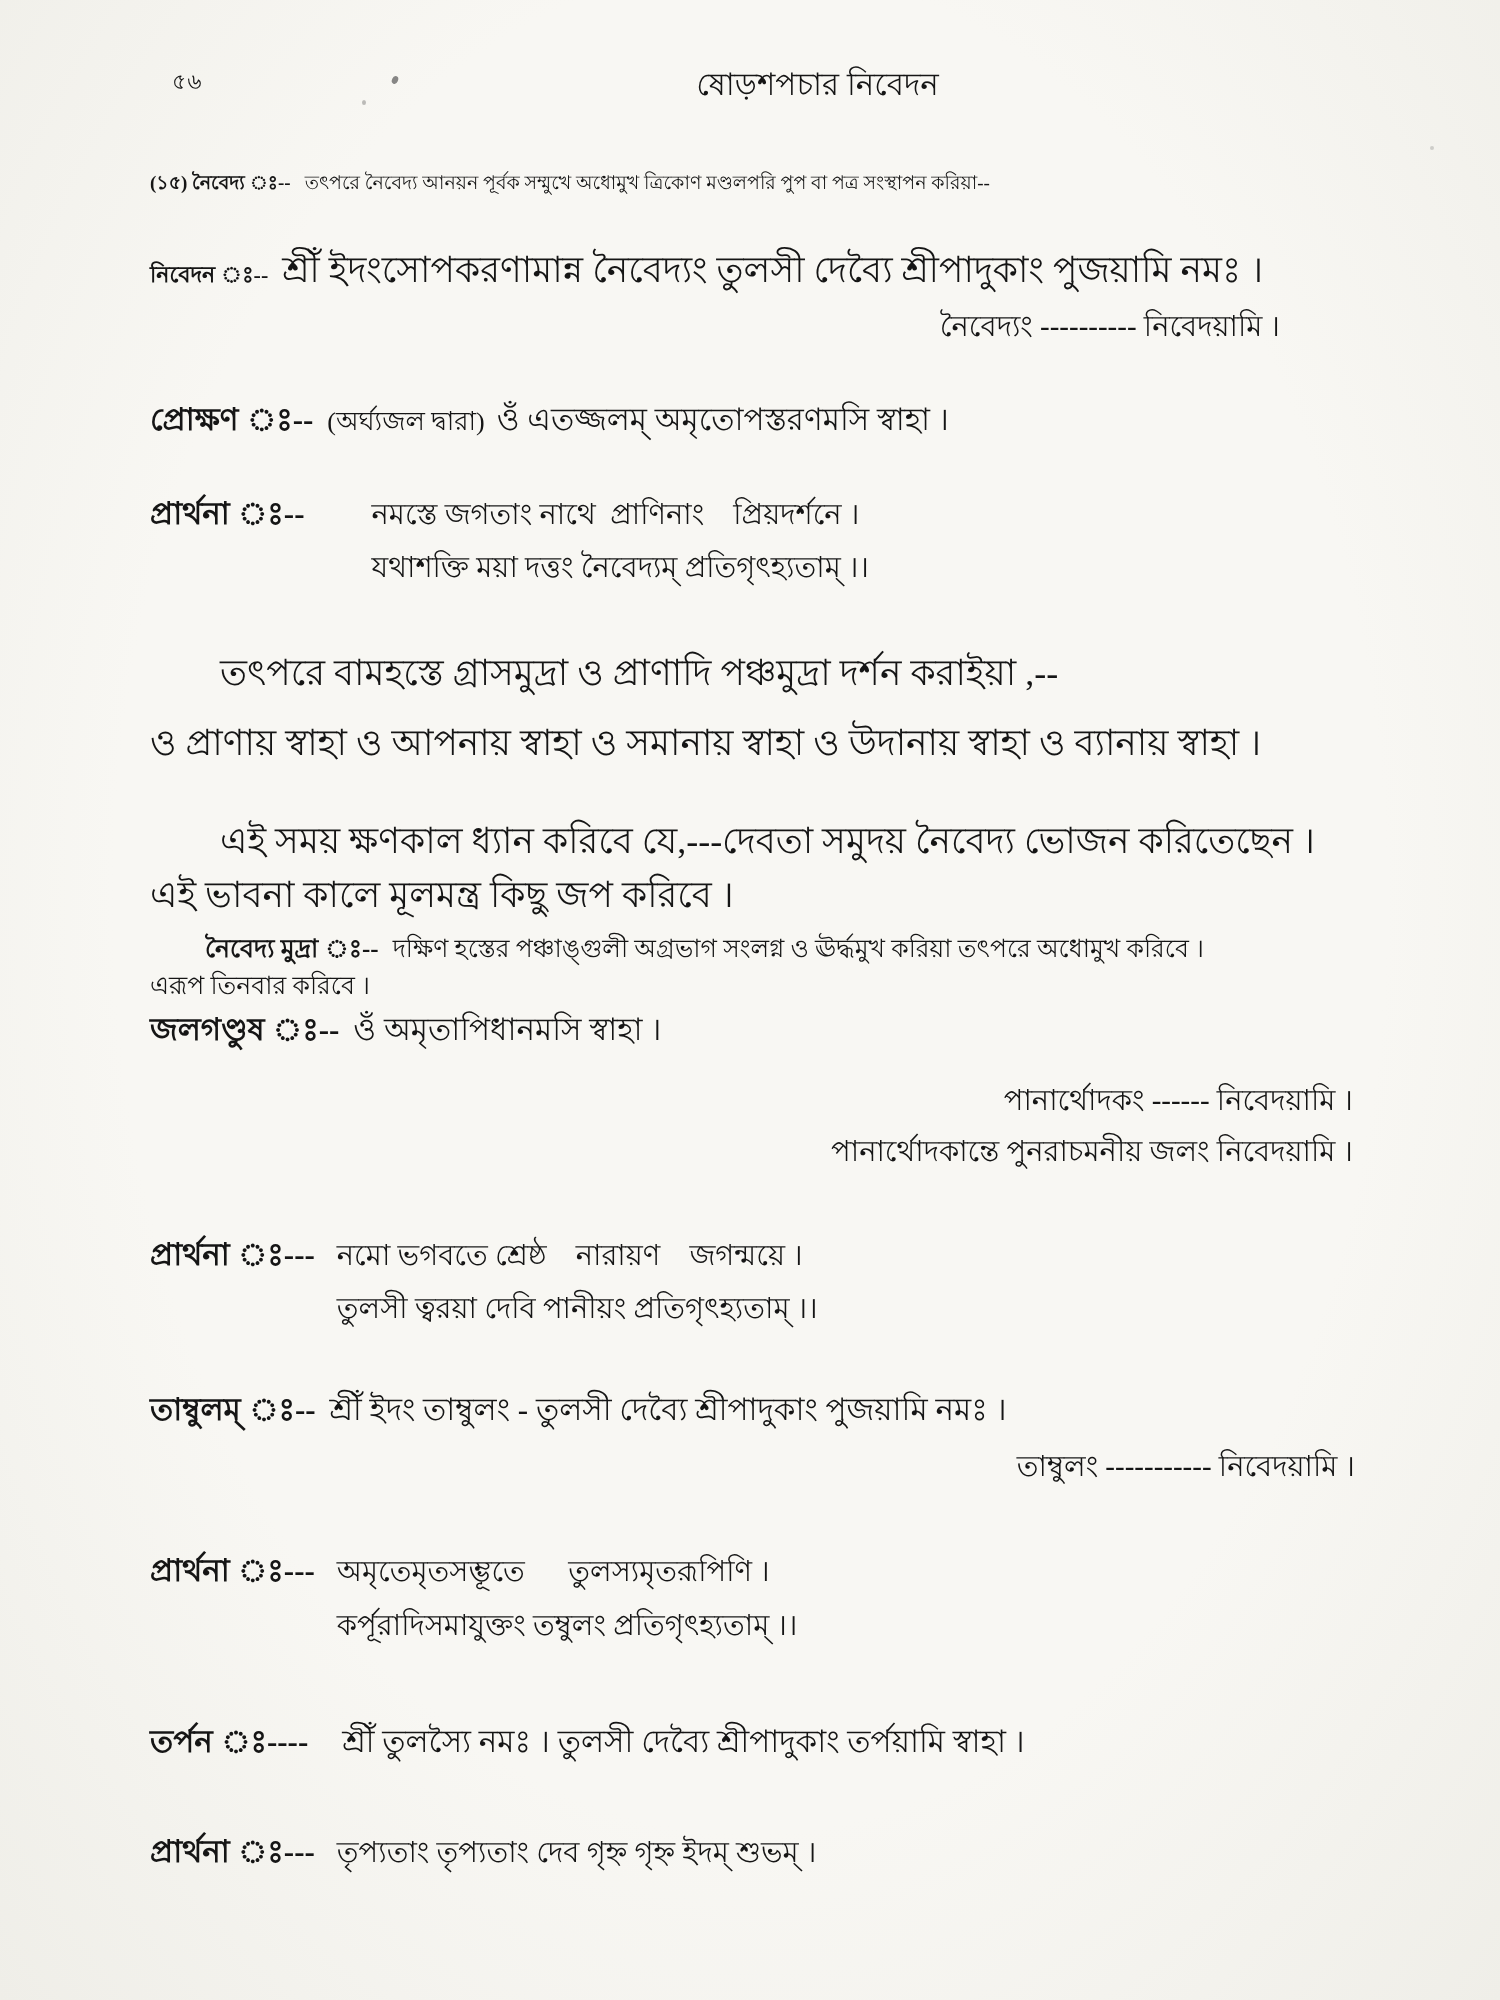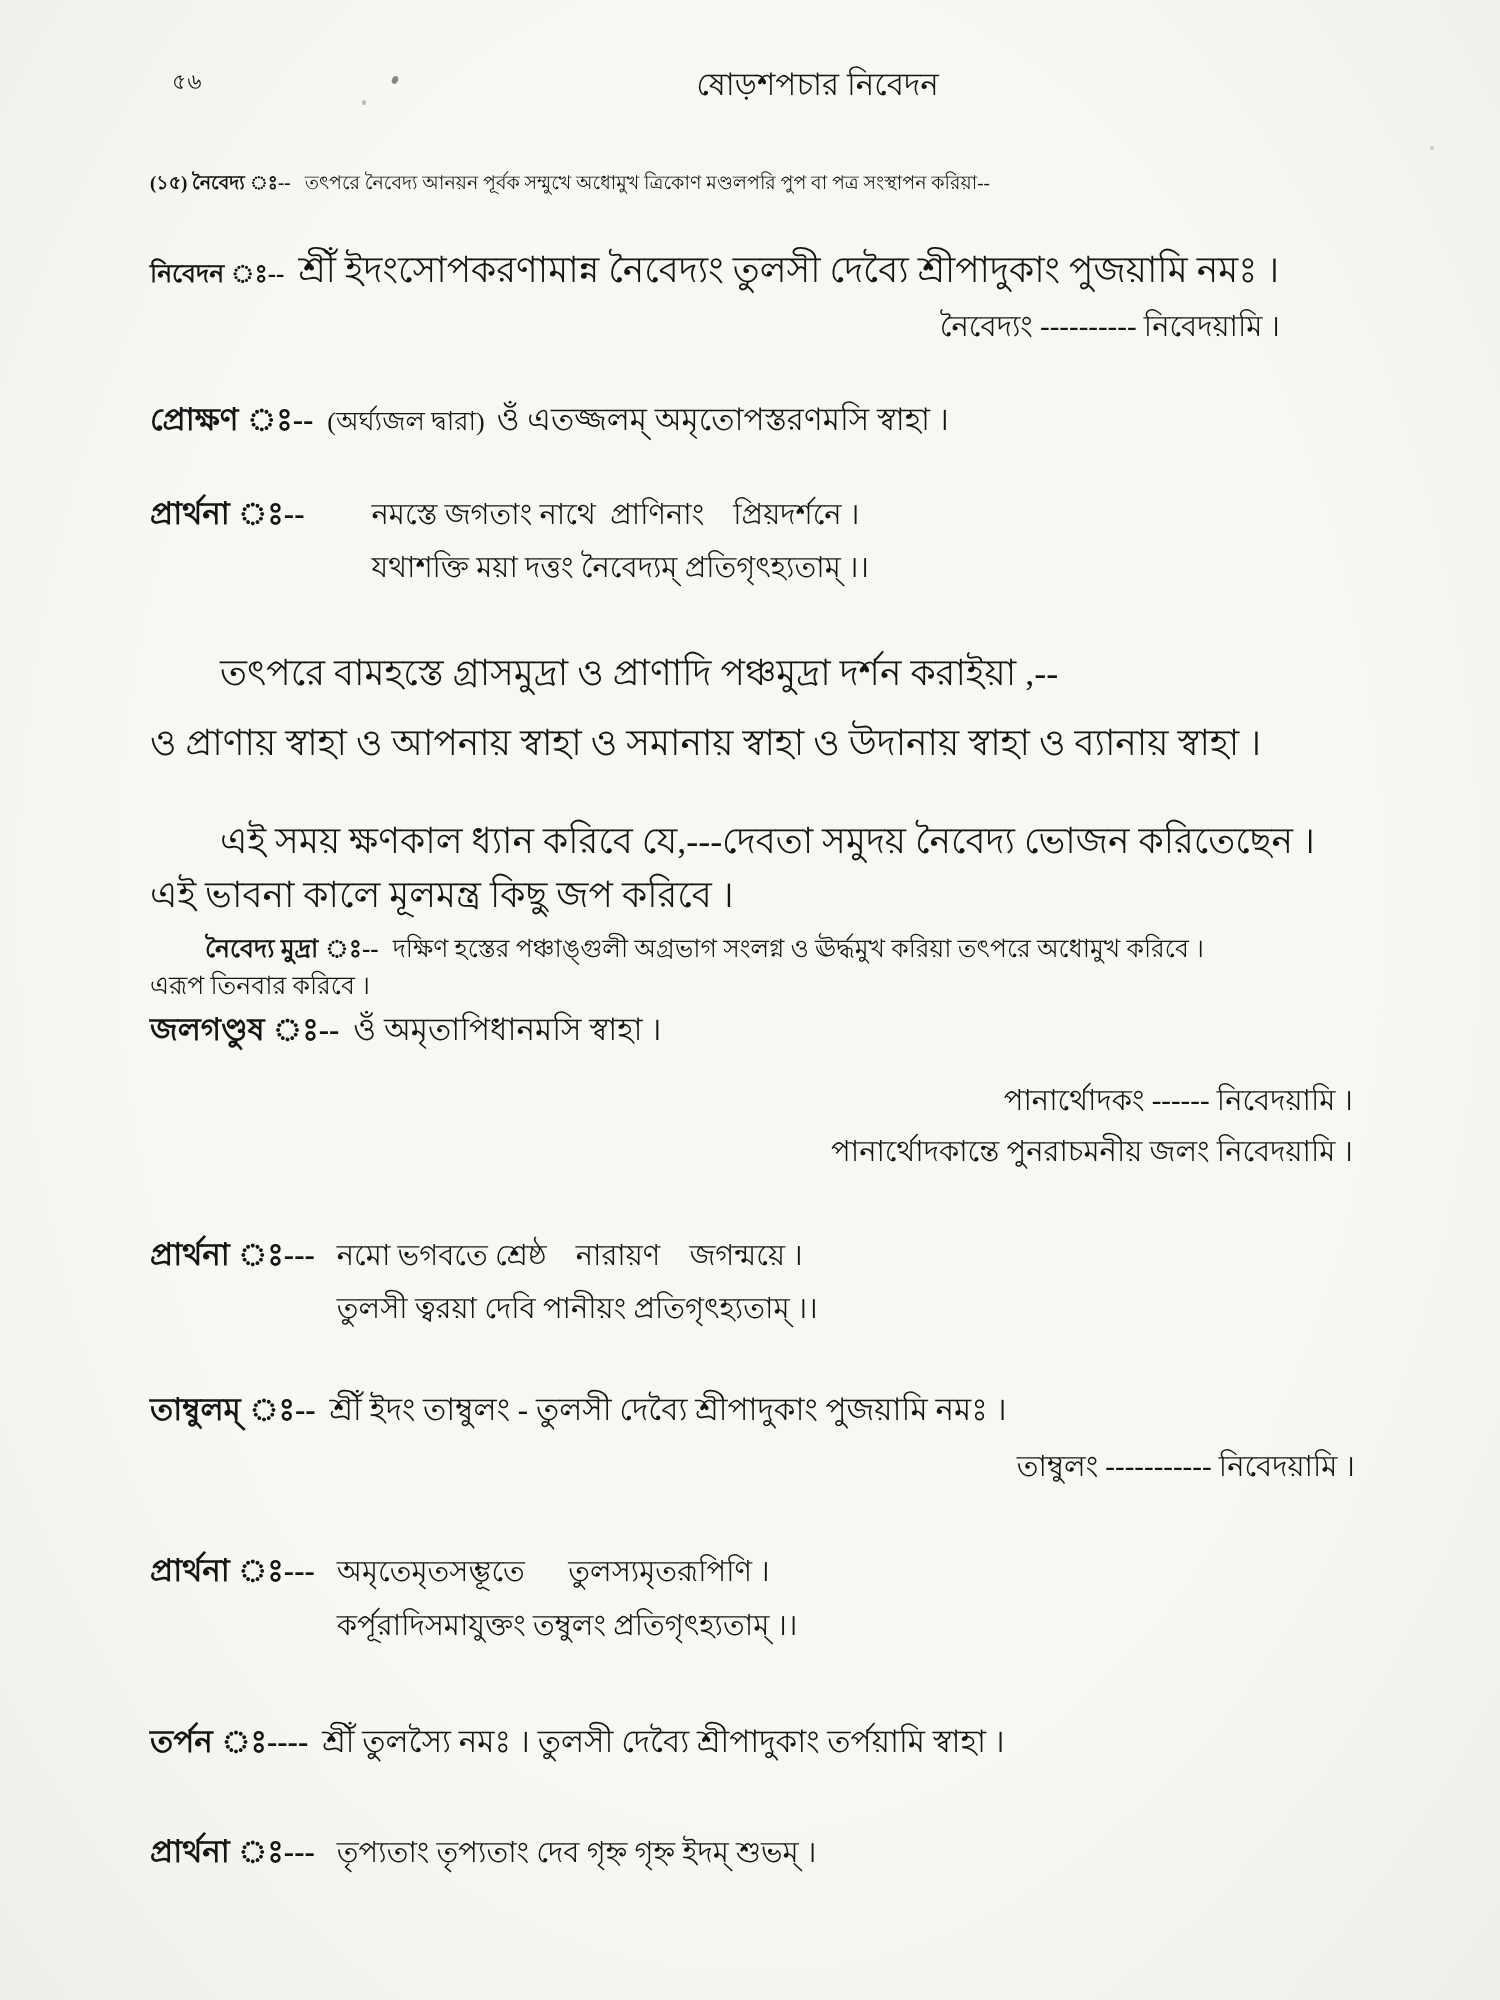--- a/index.html
+++ b/index.html
@@ -49,21 +49,21 @@
   .mt-prarthana1{margin-top:42px;gap:45px;}
   .mt-mudra{margin-top:56px;}
   .mt-mudra2{margin-top:16px;}
   .mt-dhyan{margin-top:44px;}
   .mt-note{margin-top:8px;}
   .mt-jala{}
   .mt-pana{margin-top:22px;}
   .mt-prarthana2{margin-top:56px;}
   .mt-tambul{margin-top:54px;}
   .mt-prarthana3{margin-top:58px;}
-  .mt-tarpan{margin-top:70px;}
+  .mt-tarpan{margin-top:70px;gap:20px;}
   .mt-prarthana4{margin-top:58px;}
 
   .speck{position:absolute;background:#4a4a4a;border-radius:50%;}
   .speck-1{left:392px;top:76px;width:6px;height:8px;opacity:.65;transform:rotate(25deg);}
   .speck-2{left:362px;top:100px;width:4px;height:5px;opacity:.35;}
   .speck-3{left:1430px;top:146px;width:4px;height:4px;opacity:.22;}
 </style>
 </head>
 <body>
 
@@ -75,21 +75,21 @@
 
   <div class="header">
     <span class="pageno">৫৬</span>
     <span class="running-title">ষোড়শপচার নিবেদন</span>
   </div>
 
   <p class="wrapline mt-intro"><span class="lbl">(১৫) নৈবেদ্য ঃ--</span><span>তৎপরে নৈবেদ্য আনয়ন পূর্বক সম্মুখে অধোমুখ ত্রিকোণ মণ্ডলপরি পুপ বা পত্র সংস্থাপন করিয়া--</span></p>
 
   <div class="mt-nibedon">
     <div class="entry">
-      <span class="lbl" style="font-size:25px;">নিবেদন ঃ--</span>
+      <span class="lbl" style="font-size:22px;">নিবেদন ঃ--</span>
       <span class="line">শ্রীঁ  ইদংসোপকরণামান্ন নৈবেদ্যং তুলসী দেব্যৈ শ্রীপাদুকাং পুজয়ামি নমঃ ।</span>
     </div>
     <div class="response r-nibedon">নৈবেদ্যং ---------- নিবেদয়ামি ।</div>
   </div>
 
   <div class="entry mt-prokkhon">
     <span class="lbl" style="font-size:31px;">প্রোক্ষণ ঃ--</span>
     <span class="paren-note" style="margin-right:12px;">(অর্ঘ্যজল দ্বারা)</span>
     <span class="line big-mantra">ওঁ এতজ্জলম্ অমৃতোপস্তরণমসি স্বাহা ।</span>
   </div>

